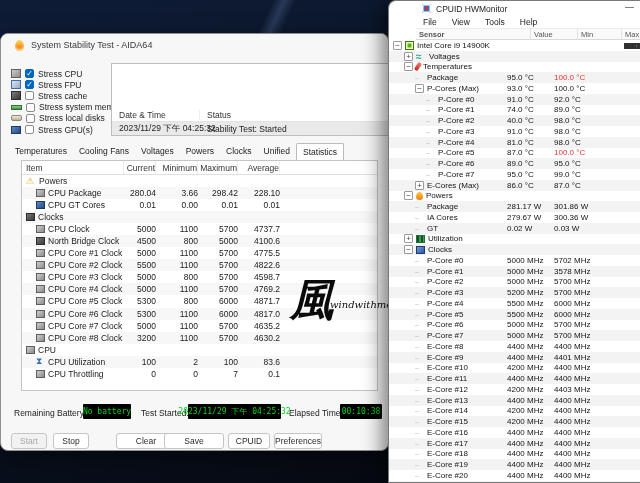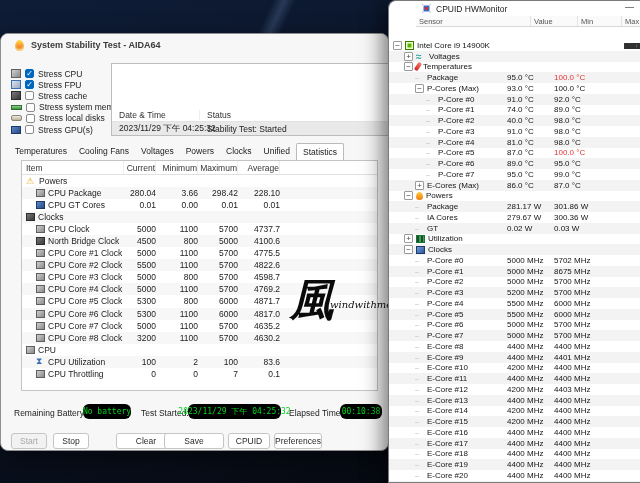--- a/index.html
+++ b/index.html
@@ -11,21 +11,21 @@
   }
   .streak { position:absolute; left:150px; top:-20px; width:260px; height:60px;
     background:linear-gradient(115deg,transparent 46%,rgba(120,150,200,.25) 50%,transparent 54%); }
 
   
   .aida { position:absolute; left:0; top:33px; width:389px; height:418px;
     background:#f7f7f7; border:1px solid #8f8f8f; border-radius:8px;
     box-shadow:0 8px 24px rgba(0,0,0,.5); z-index:1; overflow:hidden; }
   .aida-titlebar { height:22px; display:flex; align-items:center; padding-left:14px; gap:7px;
     background:#f7f7f7; }
-  .aida-title { font-size:9px; color:#3a3a3a;font-weight:bold; }
+  .aida-title { font-size:9px; color:#3a3a3a; }
   .flame { width:9px; height:11px; background:linear-gradient(180deg,#ffd24a 10%,#f8932b 55%,#e05b17 100%);
     border-radius:50% 50% 50% 50% / 62% 62% 38% 38%; transform:rotate(-3deg);
     box-shadow:inset 0 -2px 2px rgba(255,255,160,.8); }
 
   .cb-list { position:absolute; left:10px; top:34px; width:100px; }
   .cb-row { display:flex; align-items:center; gap:4px; height:11.2px; }
   .cb-box { width:9px; height:9px; border:1px solid #8a8a8a; background:#fff; border-radius:2px;
     font-size:8px; line-height:8px; text-align:center; color:#fff; flex:0 0 auto; }
   .cb-box.checked { background:#0067c0; border-color:#0067c0; }
   .cb-label { font-size:8.5px; color:#222; white-space:nowrap; }
@@ -75,21 +75,21 @@
   .cell-n3 { flex:0 0 40px; text-align:right; }
   .cell-n4 { flex:0 0 42px; text-align:right; }
   .st-head .hc { border-right:1px solid #eee; height:100%; display:flex; align-items:center; justify-content:flex-end; }
   .st-head .cell-item { justify-content:flex-start; }
   .indent1 { padding-left:14px !important; }
 
   .statusbar { position:absolute; left:0; top:369px; width:389px; height:20px; font-size:8.5px; color:#222; }
   .sb-label { position:absolute; top:5px; white-space:nowrap; }
   .lcd { position:absolute; top:1px; height:15px; background:#000; color:#00d41e;
     font-family:"DejaVu Sans Mono", monospace; font-size:8px; display:flex; align-items:center;
-    justify-content:center; white-space:nowrap; border-radius:6px; }
+    justify-content:center; white-space:nowrap; border-radius:1px; }
   .btnbar { position:absolute; left:0; top:399px; width:389px; height:17px; }
   .btn { position:absolute; top:0; height:16px; background:#fff; border:1px solid #c5c5c5;
     border-radius:3px; font-size:8.5px; color:#2a2a2a; display:flex; align-items:center; justify-content:center; }
   .btn.disabled { color:#a8a8a8; background:#f2f2f2; }
 
   .watermark { position:absolute; left:290px; top:276px; z-index:2; color:#0a0a0a; pointer-events:none;
     display:flex; align-items:center; }
   .wm-glyph { font-family:"DejaVu Serif", serif; font-style:italic; font-size:44px; line-height:48px; font-weight:bold; }
   .wm-text { font-family:"DejaVu Serif", serif; font-style:italic; font-size:10px; margin:8px 0 0 -4px; }
 
@@ -102,21 +102,21 @@
   .ic[data-icon="cpuid-logo"] { width:9px; height:9px; background:#d32f2f; border-radius:2px;
     box-shadow:inset 0 0 0 1.5px #fff, inset 0 0 0 3px #3a6fc4; }
   .hw-min { position:absolute; left:232px; top:2px; width:14px; height:11px; text-align:center;
     font-size:9px; line-height:9px; color:#333; }
   .hw-menubar { height:13px; display:flex; gap:15px; padding-left:7px; align-items:center;
     border-bottom:1px solid #ececec; }
   .hw-menu-item { font-size:8.5px; color:#222; }
   .hw-header { height:11px; display:flex; background:#fafafa; border-bottom:1px solid #d8d8d8;
     font-size:7.5px; color:#555; align-items:center; }
   .hw-header .h { border-right:1px solid #e2e2e2; height:100%; display:flex; align-items:center; padding-left:3px; }
-  .hw-h-sensor { flex:0 0 115px; }
+  .hw-h-sensor { flex:0 0 115px;font-weight:bold; }
   .hw-h-value { flex:0 0 47px; }
   .hw-h-min { flex:0 0 44px; }
   .hw-h-max { flex:0 0 43px; }
   .hw-rows { position:absolute; left:0; top:39px; width:252px; height:444px; overflow:hidden; }
   .hw-row { display:flex; height:10.75px; align-items:center; font-size:8px; color:#141414; }
   .hw-row.shade { background:#f3f3f3; }
   .hw-sensor { flex:0 0 115px; display:flex; align-items:center; gap:3px; overflow:hidden; white-space:nowrap; }
   .hw-val { flex:0 0 47px; padding-left:3px; white-space:nowrap; }
   .hw-min { flex:0 0 44px; padding-left:3px; white-space:nowrap; }
   .hw-max { flex:0 0 43px; padding-left:3px; white-space:nowrap; }
@@ -380,20 +380,26 @@
   <span class="wm-glyph">風</span>
   <span class="wm-text">windwithme</span>
 </div>
 
 <div class="hw">
   <div class="hw-titlebar">
     <span class="ic" data-icon="cpuid-logo"></span>
     <span class="hw-title">CPUID HWMonitor</span>
     <span class="hw-min">—</span>
   </div>
+  <div class="hw-menubar">
+    <span class="hw-menu-item">File</span>
+    <span class="hw-menu-item">View</span>
+    <span class="hw-menu-item">Tools</span>
+    <span class="hw-menu-item">Help</span>
+    </div>
   <div class="hw-header">
     <span class="h hw-h-sensor">Sensor</span>
     <span class="h hw-h-value">Value</span>
     <span class="h hw-h-min">Min</span>
     <span class="h hw-h-max">Max</span>
   </div>
   <div class="hw-rows">
     <div class="hw-row ">
       <span class="hw-sensor" style="padding-left:4px">
         <span class="expander">−</span>
@@ -589,21 +595,21 @@
       <span class="hw-min">800 MHz</span>
       <span class="hw-max ">5702 MHz</span>
     </div>
     <div class="hw-row shade">
       <span class="hw-sensor" style="padding-left:26px">
         <span class="exp-spacer"><span class="tree-dash">–</span></span>
           <span>P-Core #1</span>
         </span>
       <span class="hw-val">5000 MHz</span>
       <span class="hw-min">900 MHz</span>
-      <span class="hw-max ">8675 MHz</span>
+      <span class="hw-max ">3578 MHz</span>
     </div>
     <div class="hw-row ">
       <span class="hw-sensor" style="padding-left:26px">
         <span class="exp-spacer"><span class="tree-dash">–</span></span>
           <span>P-Core #2</span>
         </span>
       <span class="hw-val">5000 MHz</span>
       <span class="hw-min">1100 MHz</span>
       <span class="hw-max ">5700 MHz</span>
     </div>

